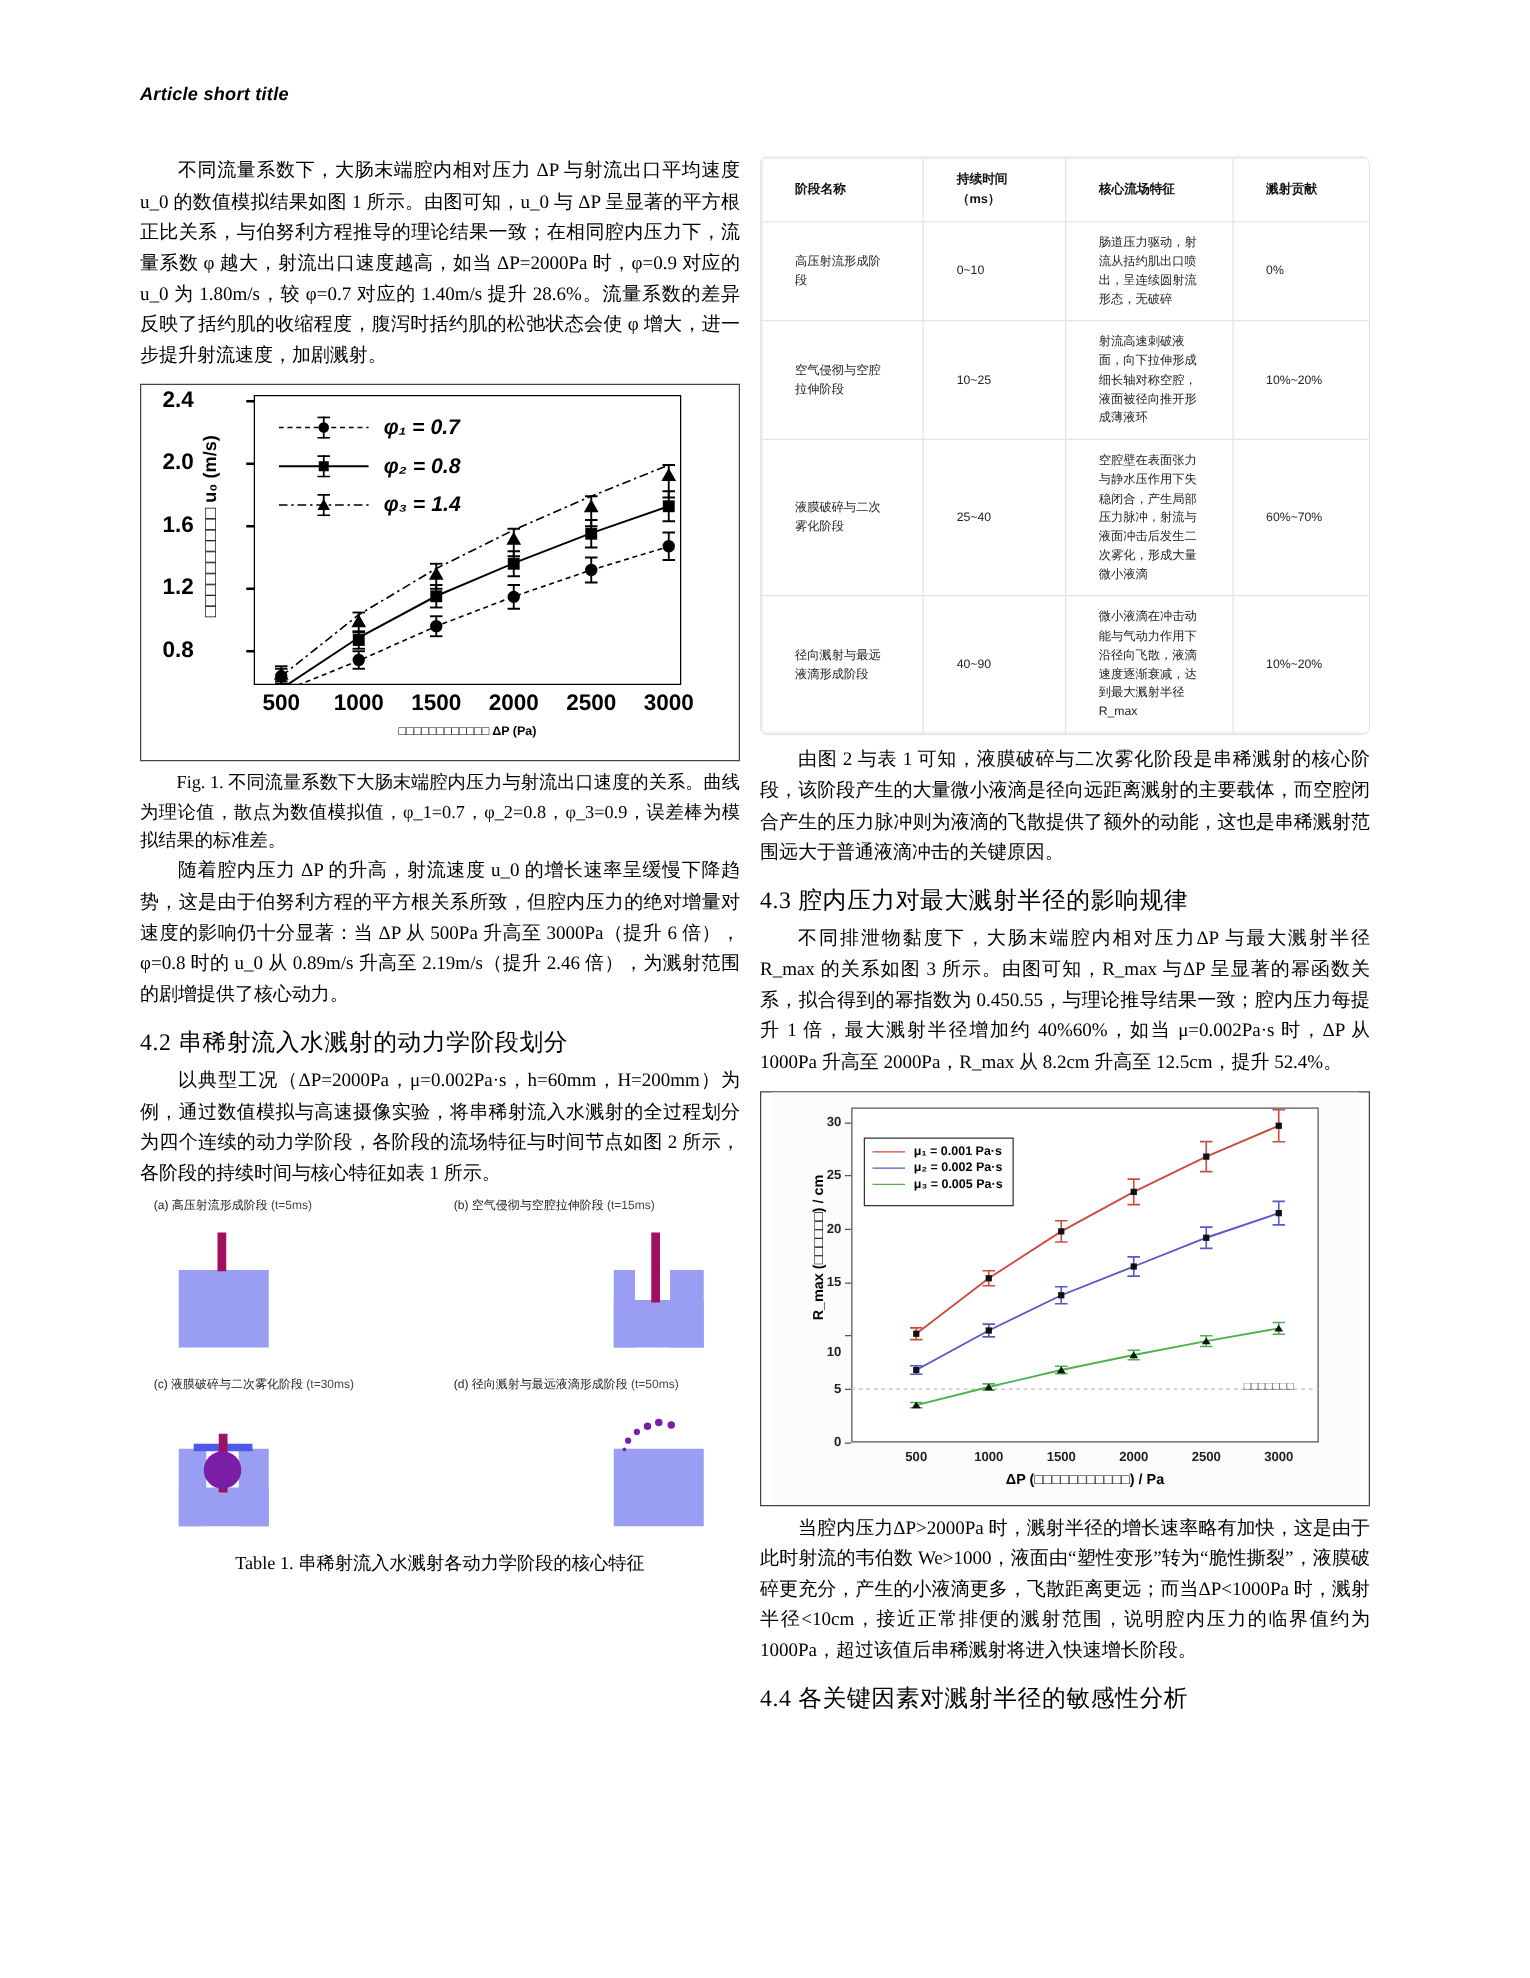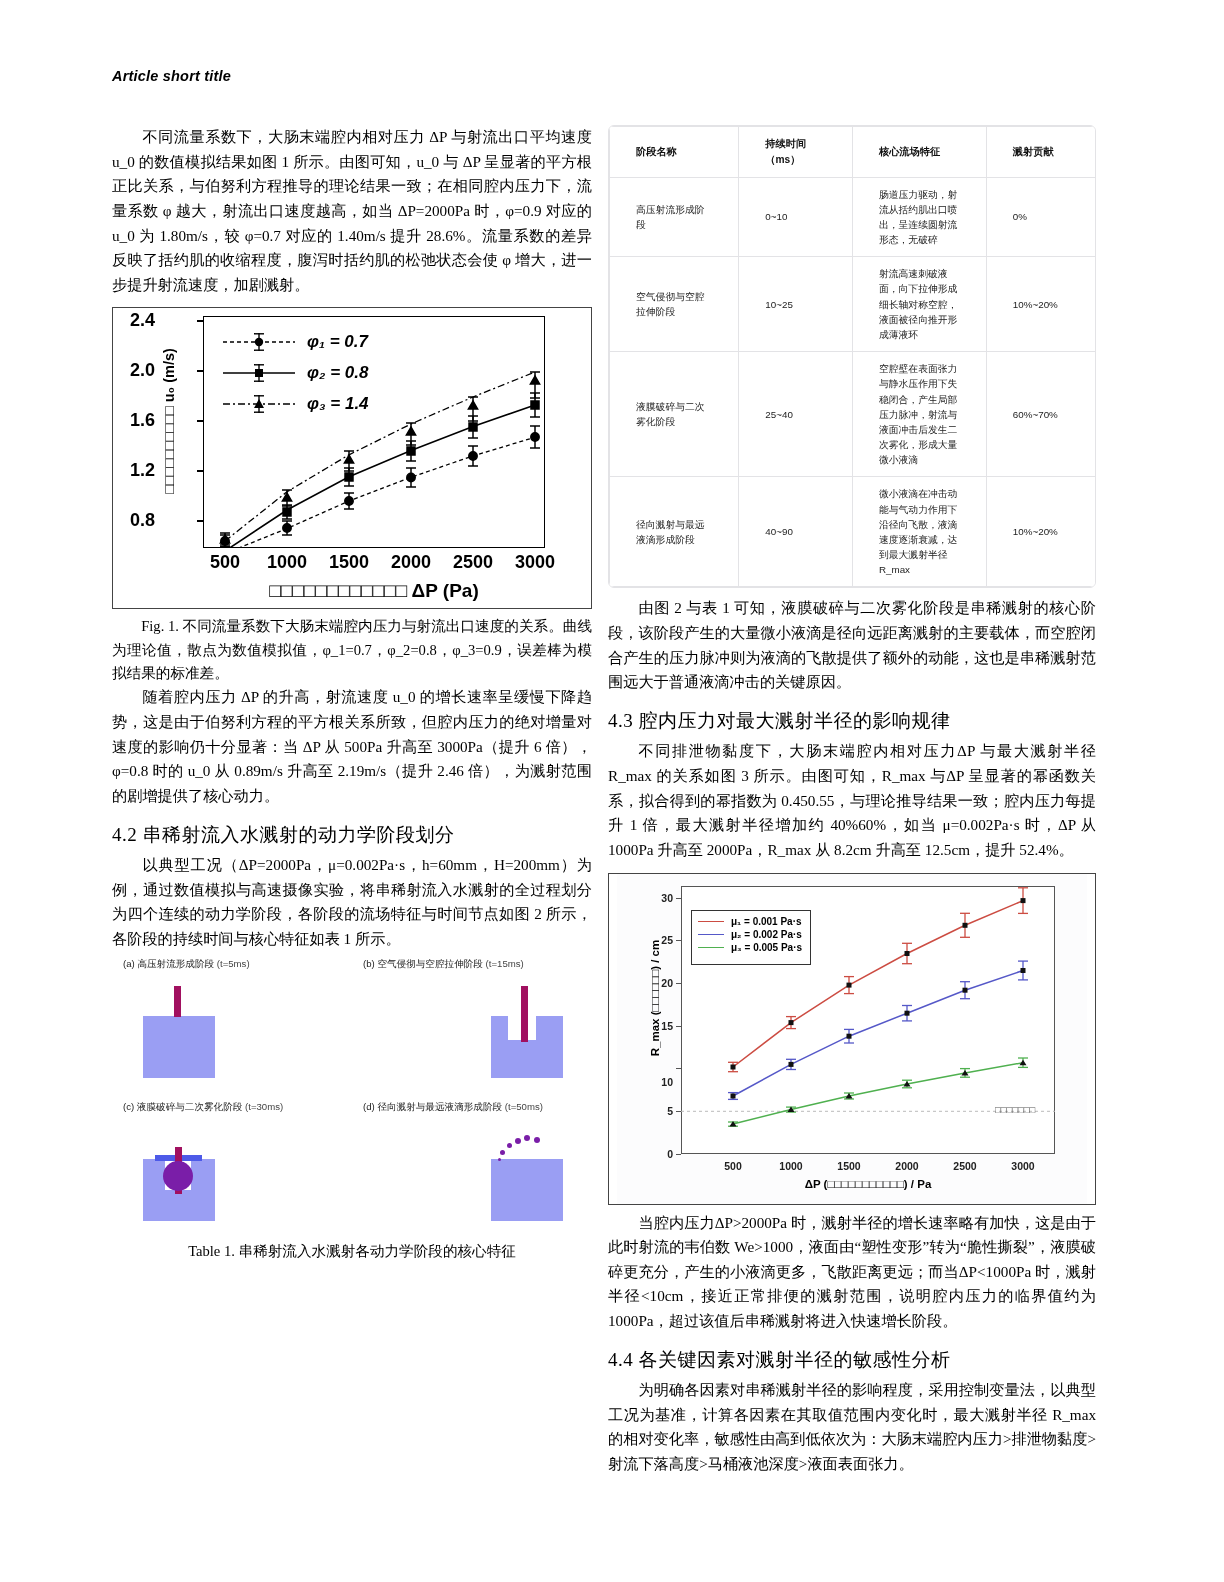--- a/index.html
+++ b/index.html
@@ -27,21 +27,21 @@
   .cap-c{font-size:14.6px;line-height:1.6;text-align:center;margin-top:2px;}
   .fig-box{border:1px solid #444;margin:10px 0 6px 0;background:#fff;font-weight:bold;}
 
   
   .fig1{position:relative;width:430px;height:300px;margin:0 auto;}
   .f1-plot{position:absolute;left:66px;top:8px;width:342px;height:232px;border:1.6px solid #000;box-sizing:border-box;}
   .f1-ylab{
     position:absolute;left:-84px;top:105px;width:232px;text-align:center;
     transform:rotate(-90deg);font-size:14.5px;font-family:"Liberation Sans",sans-serif;
   }
-  .f1-xlab{position:absolute;left:66px;top:272px;width:342px;text-align:center;font-size:19px;font-family:"Liberation Sans",sans-serif;}
+  .f1-xlab{position:absolute;left:66px;top:272px;width:342px;text-align:center;font-size:10px;font-family:"Liberation Sans",sans-serif;}
   .f1-ytick{position:absolute;right:412px;width:46px;text-align:right;font-size:18px;font-family:"Liberation Sans",sans-serif;transform:translateY(-50%);}
   .f1-xtick{position:absolute;top:244px;font-size:18px;font-family:"Liberation Sans",sans-serif;transform:translateX(-50%);}
   .f1-tick{position:absolute;width:7px;height:1.6px;background:#000;}
   .f1-legend{position:absolute;left:86px;top:18px;font-size:17px;font-family:"Liberation Sans",sans-serif;}
   .f1-legend .row{display:flex;align-items:center;height:31px;}
   .f1-legend .samp{width:72px;height:18px;position:relative;margin-right:12px;}
   .f1-legend .lbl{font-style:italic;}
 
   
   .fig2{width:458px;margin:6px auto 0 auto;}
@@ -498,16 +498,15 @@
         <div class="f3-note tofu" style="left:378px;top:230px">□□□□□□□</div>
 
         <div class="f3-ylab tofu">R_max (□□□□□□) / cm</div>
         <div class="f3-xlab tofu">ΔP (□□□□□□□□□□□) / Pa</div>
       </div>
     </div>
 
     <p class="ind">当腔内压力ΔP&gt;2000Pa 时，溅射半径的增长速率略有加快，这是由于此时射流的韦伯数 We&gt;1000，液面由“塑性变形”转为“脆性撕裂”，液膜破碎更充分，产生的小液滴更多，飞散距离更远；而当ΔP&lt;1000Pa 时，溅射半径&lt;10cm，接近正常排便的溅射范围，说明腔内压力的临界值约为 1000Pa，超过该值后串稀溅射将进入快速增长阶段。</p>
 
     <h3 class="sec">4.4  各关键因素对溅射半径的敏感性分析</h3>
-    <p class="ind">为明确各因素对串稀溅射半径的影响程度，采用控制变量法，以典型工况为基准，计算各因素在其取值范围内变化时，最大溅射半径 R_max 的相对变化率，敏感性由高到低依次为：大肠末端腔内压力&gt;排泄物黏度&gt;射流下落高度&gt;马桶液池深度&gt;液面表面张力。</p>
   </div>
 
 </div>
 
 </body></html>

